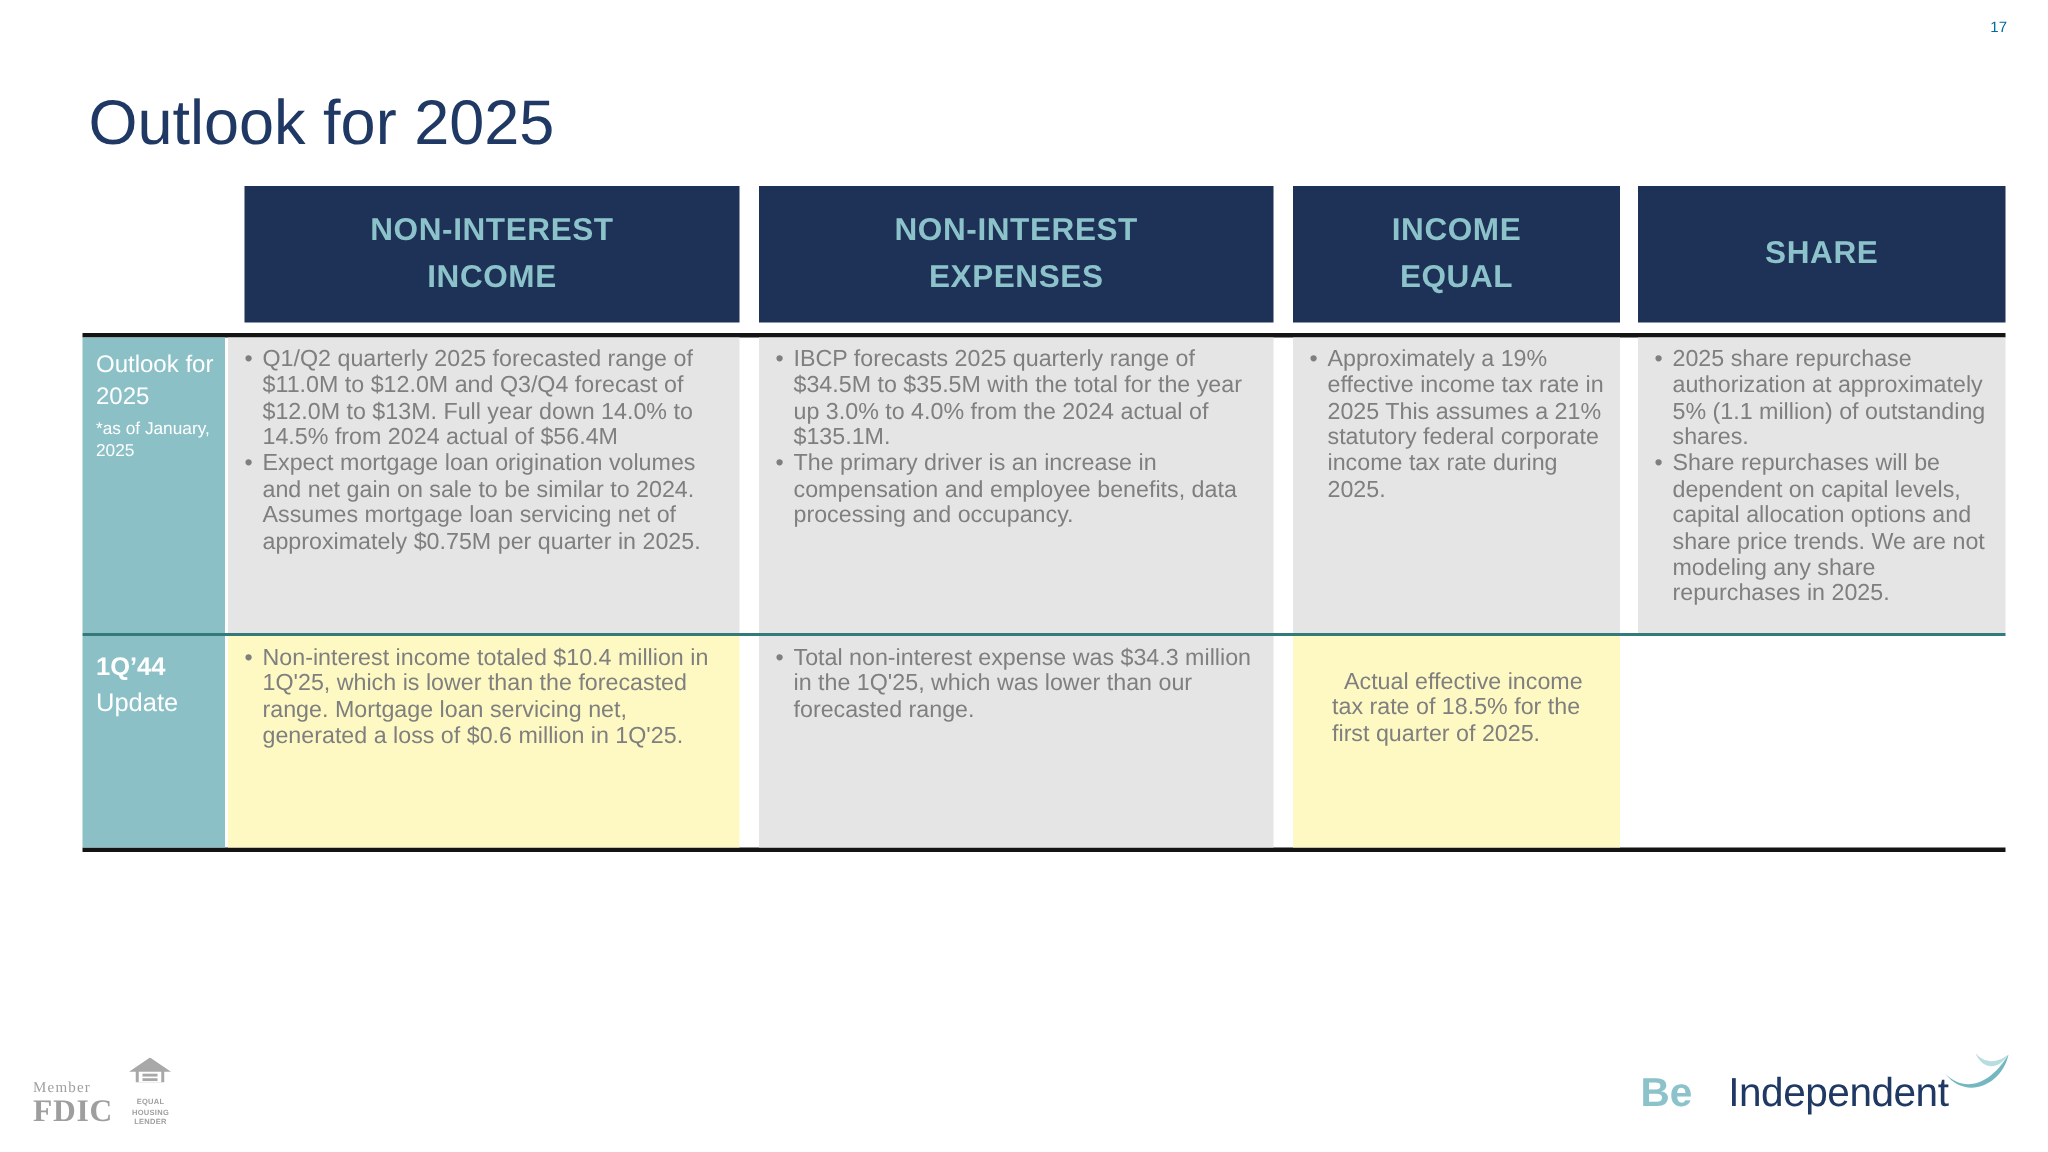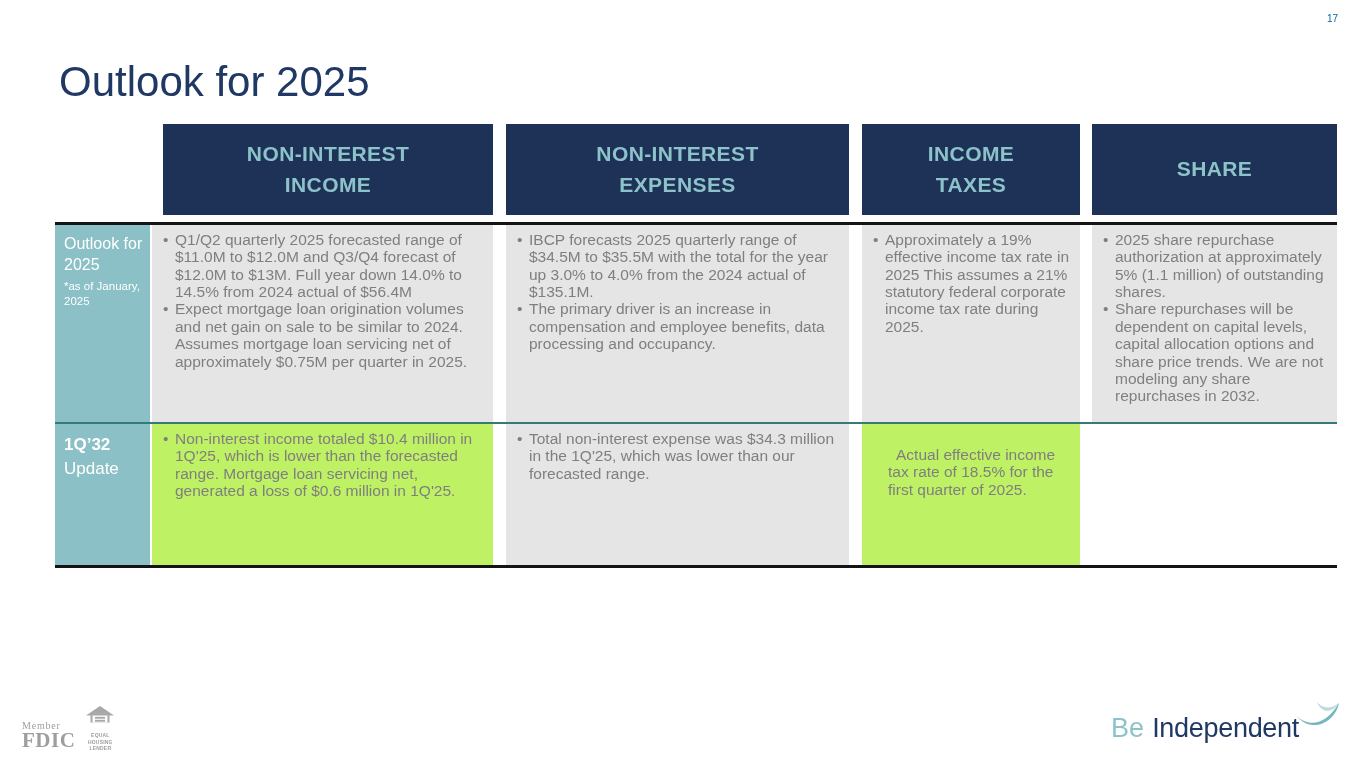--- a/index.html
+++ b/index.html
@@ -41,21 +41,21 @@
   }
   .rh-title{font-size:16px;line-height:1.3;}
   .rh-note{font-size:11.5px;line-height:1.3;margin-top:3px;}
   .rh-line1{font-size:17px;font-weight:700;line-height:1.4;}
   .rh-line2{font-size:17px;line-height:1.4;}
   .cell{
     color:#7f7f7f;font-size:15.5px;line-height:1.12;
     padding:6px 8px 6px 10px;
   }
   .bg-gray{background:#e5e5e5;}
-  .bg-white{background:#bef264;}
+  .bg-white{background:#fef9c3;}
   ul.bullets{margin:0;padding:0;list-style:none;}
   .bullets li{position:relative;padding-left:13px;margin:0;}
   .bullets li::before{content:"\2022";position:absolute;left:1px;}
   .plain{margin:16px;}
   .first-indent{text-indent:8px;}
   .gap{display:block;}
 
   
   .fdic-block{
     position:absolute;left:22px;bottom:17px;
@@ -65,21 +65,21 @@
   .member-label{font-family:"Liberation Serif", serif;font-size:10px;letter-spacing:.8px;}
   .fdic-label{font-family:"Liberation Serif", serif;font-size:21px;font-weight:700;line-height:.95;letter-spacing:.5px;}
   .ehl{display:flex;flex-direction:column;align-items:center;width:36px;}
   .ehl-text{font-size:5px;font-weight:700;color:#9e9e9e;text-align:center;line-height:1.25;letter-spacing:.2px;}
 
   
   .brand{
     position:absolute;right:24px;bottom:21px;
     display:flex;align-items:center;font-size:27px;
   }
-  .brand-be{color:#8cc3cb;font-weight:400;margin-right:8px;}
+  .brand-be{color:#8cc3cb;font-weight:700;margin-right:24px;}
   .brand-name{color:#1f3864;font-weight:400;letter-spacing:-.3px;}
   .brand-swoosh{margin-left:-4px;transform:translateY(-9px);}
 </style>
 </head>
 <body>
 
 <div>
 
   <div class="page-number">17</div>
 
@@ -95,21 +95,21 @@
         <div>INCOME</div>
       </div>
       <i class="gap"></i>
       <div class="hbox">
         <div>NON-INTEREST</div>
         <div>EXPENSES</div>
       </div>
       <i class="gap"></i>
       <div class="hbox">
         <div>INCOME</div>
-        <div>TAXES</div>
+        <div>EQUAL</div>
       </div>
       <i class="gap"></i>
       <div class="hbox">
         <div>SHARE</div>
       </div>
     </div>
 
     <div class="rule-black"></div>
 
     <div class="grid row1">
@@ -134,30 +134,30 @@
       <i class="gap"></i>
       <div class="cell bg-gray">
         <ul class="bullets">
           <li>Approximately a 19% effective income tax rate in 2025 This assumes a 21% statutory federal corporate income tax rate during 2025.</li>
         </ul>
       </div>
       <i class="gap"></i>
       <div class="cell bg-gray">
         <ul class="bullets">
           <li>2025 share repurchase authorization at approximately 5% (1.1 million) of outstanding shares.</li>
-          <li>Share repurchases will be dependent on capital levels, capital allocation options and share price trends. We are not modeling any share repurchases in 2032.</li>
+          <li>Share repurchases will be dependent on capital levels, capital allocation options and share price trends. We are not modeling any share repurchases in 2025.</li>
         </ul>
       </div>
     </div>
 
     <div class="rule-teal"></div>
 
     <div class="grid row2">
       <div class="rowhead">
-        <div class="rh-line1">1Q’32</div>
+        <div class="rh-line1">1Q’44</div>
         <div class="rh-line2">Update</div>
       </div>
       <i class="gap"></i>
       <div class="cell bg-white">
         <ul class="bullets">
           <li>Non-interest income totaled $10.4 million in 1Q'25, which is lower than the forecasted range. Mortgage loan servicing net, generated a loss of $0.6 million in 1Q'25.</li>
         </ul>
       </div>
       <i class="gap"></i>
       <div class="cell bg-gray">

